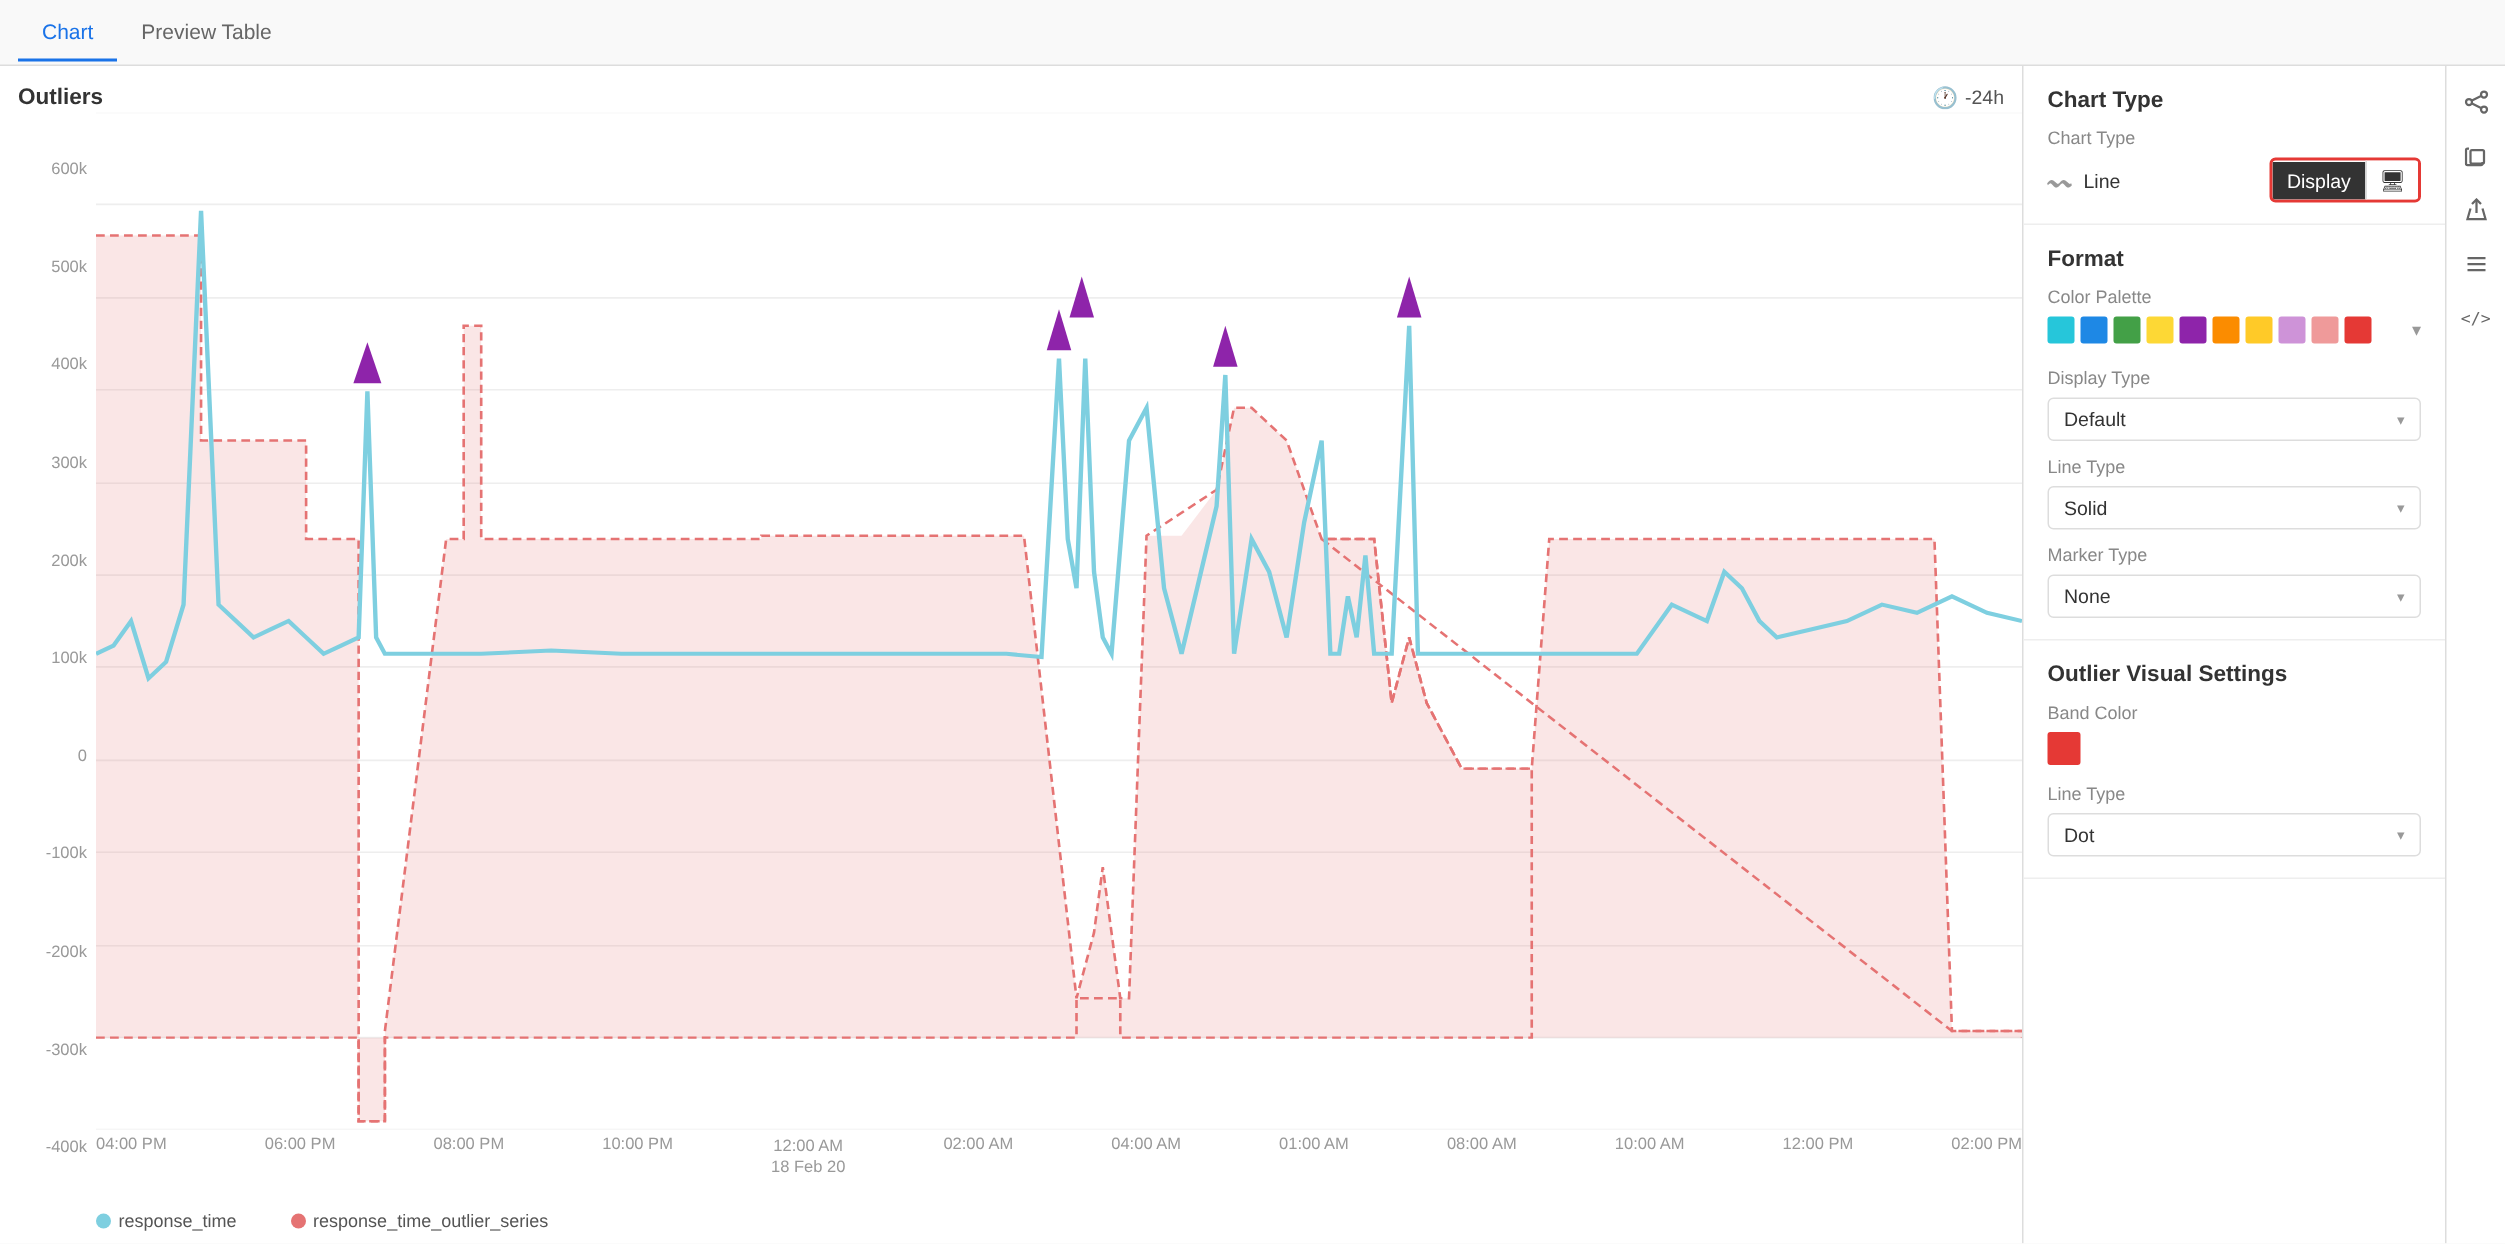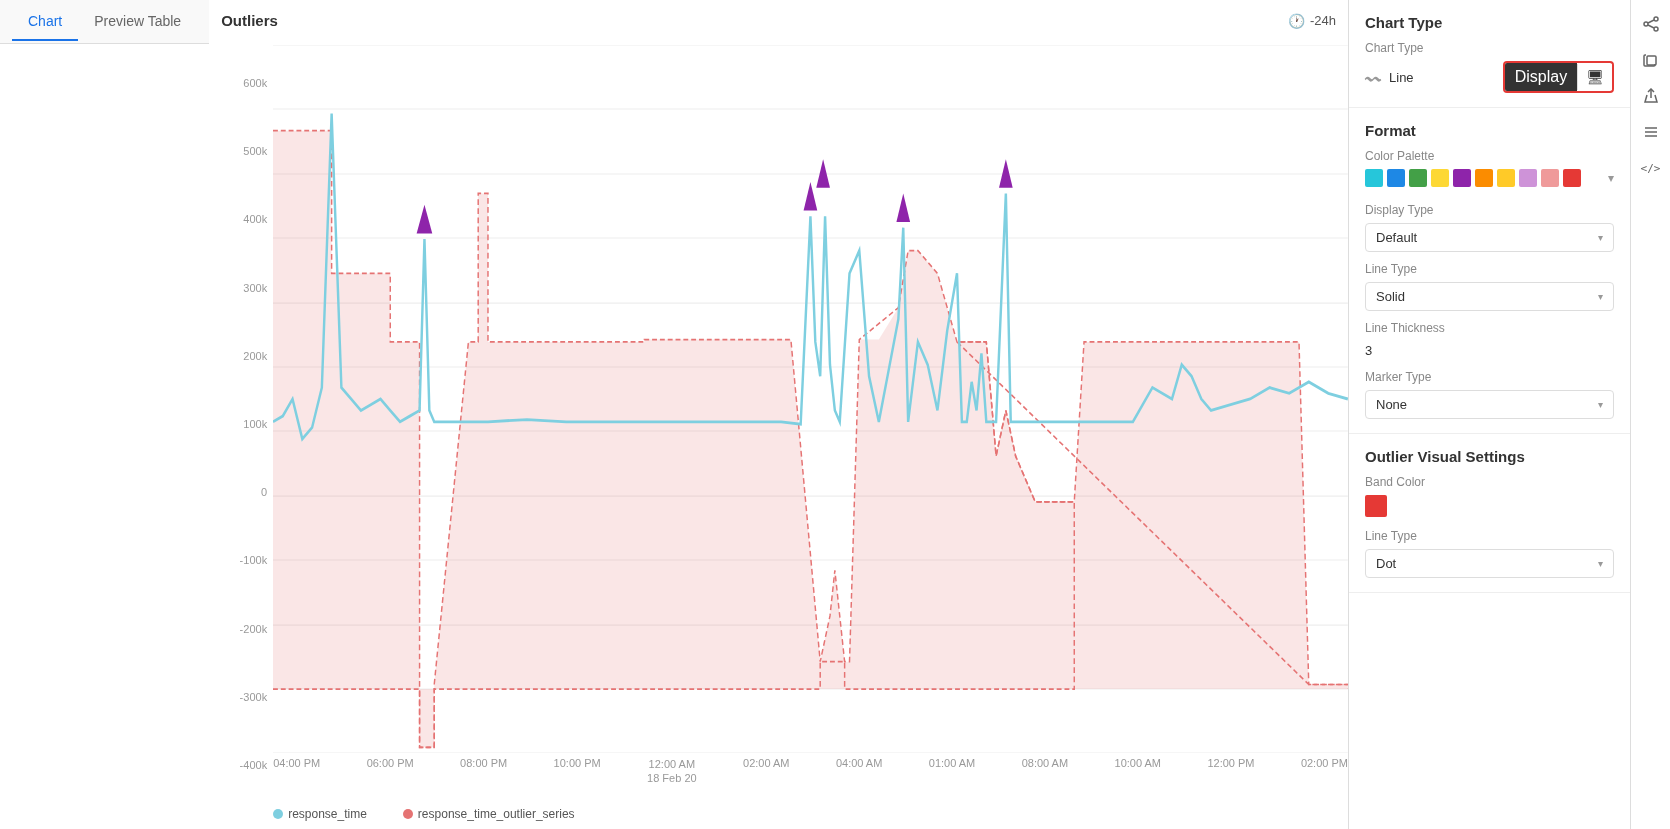--- a/index.html
+++ b/index.html
@@ -1,30 +1,30 @@
 <!DOCTYPE html>
 <html><head>
   <meta charset="utf-8">
   <style>
     * { box-sizing: border-box; margin: 0; padding: 0; }
     body { font-family: -apple-system, BlinkMacSystemFont, 'Segoe UI', sans-serif; background: #f5f5f5; font-size: 13px; color: #333; }
 
-    .app-container { display: flex; flex-direction: row; width: 1670px; height: 829px; background: #fff; }
+    .app-container { display: flex; flex-direction: column; width: 1670px; height: 829px; background: #fff; }
 
     
     .tabs-bar { display: flex; align-items: center; border-bottom: 1px solid #ddd; background: #f9f9f9; padding: 0 12px; height: 44px; }
     .tab { padding: 10px 16px; cursor: pointer; font-size: 14px; color: #666; border-bottom: 2px solid transparent; }
     .tab.active { color: #1a73e8; border-bottom: 2px solid #1a73e8; font-weight: 500; }
 
     
     .main-layout { display: flex; flex: 1; overflow: hidden; }
 
     
     .chart-area { flex: 1; display: flex; flex-direction: column; padding: 12px 0 8px 12px; background: #fff; overflow: hidden; }
-    .chart-header { display: flex; align-items: center; justify-content: space-between; margin-bottom: 16px; padding-right: 12px; }
+    .chart-header { display: flex; align-items: center; justify-content: space-between; margin-bottom: 2px; padding-right: 12px; }
     .chart-title { font-size: 15px; font-weight: 600; color: #333; }
     .chart-time { display: flex; align-items: center; gap: 4px; color: #555; font-size: 13px; }
 
     .chart-wrapper { flex: 1; position: relative; overflow: hidden; }
 
     
     .y-axis { position: absolute; left: 0; top: 0; bottom: 30px; width: 52px; display: flex; flex-direction: column; justify-content: space-between; align-items: flex-end; padding-right: 6px; }
     .y-label { font-size: 11px; color: #999; margin-top: 32px; }
 
     
@@ -50,21 +50,21 @@
     .settings-section { padding: 14px 16px; border-bottom: 1px solid #eee; }
     .section-title { font-size: 15px; font-weight: 600; color: #333; margin-bottom: 10px; }
     .field-label { font-size: 12px; color: #888; margin-bottom: 6px; }
     .field-value { font-size: 13px; color: #333; }
 
     .chart-type-row { display: flex; align-items: center; gap: 8px; }
     .line-icon { font-size: 16px; color: #999; }
 
     
     .display-btn-group { display: flex; align-items: center; border: 2px solid #e53935; border-radius: 4px; overflow: hidden; margin-left: auto; }
-    .display-btn { padding: 5px 10px; background: #333; color: #fff; font-size: 16px; cursor: pointer; border: none; }
+    .display-btn { padding: 5px 10px; background: #333; color: #fff; font-size: 13px; cursor: pointer; border: none; }
     .monitor-btn { padding: 5px 8px; background: #fff; cursor: pointer; border: none; font-size: 14px; color: #333; border-left: 1px solid #ddd; }
 
     
     .color-palette { display: flex; gap: 4px; align-items: center; flex-wrap: wrap; }
     .color-swatch { width: 18px; height: 18px; border-radius: 2px; cursor: pointer; }
     .palette-arrow { margin-left: auto; color: #999; font-size: 12px; cursor: pointer; }
 
     
     .dropdown { display: flex; align-items: center; justify-content: space-between; border: 1px solid #ddd; border-radius: 4px; padding: 6px 10px; cursor: pointer; background: #fff; }
     .dropdown-value { font-size: 13px; color: #333; }
@@ -411,24 +411,20 @@
         </div>
 
         <div style="margin-top:10px;">
           <div class="field-label">Line Type</div>
           <div class="dropdown">
             <span class="dropdown-value">Solid</span>
             <span class="dropdown-arrow">▾</span>
           </div>
         </div>
 
-        <div style="margin-top:10px;">
-          <div class="field-label">Line Thickness</div>
-          <div class="number-value">3</div>
-        </div>
 
         <div style="margin-top:10px;">
           <div class="field-label">Marker Type</div>
           <div class="dropdown">
             <span class="dropdown-value">None</span>
             <span class="dropdown-arrow">▾</span>
           </div>
         </div>
       </div>
 

